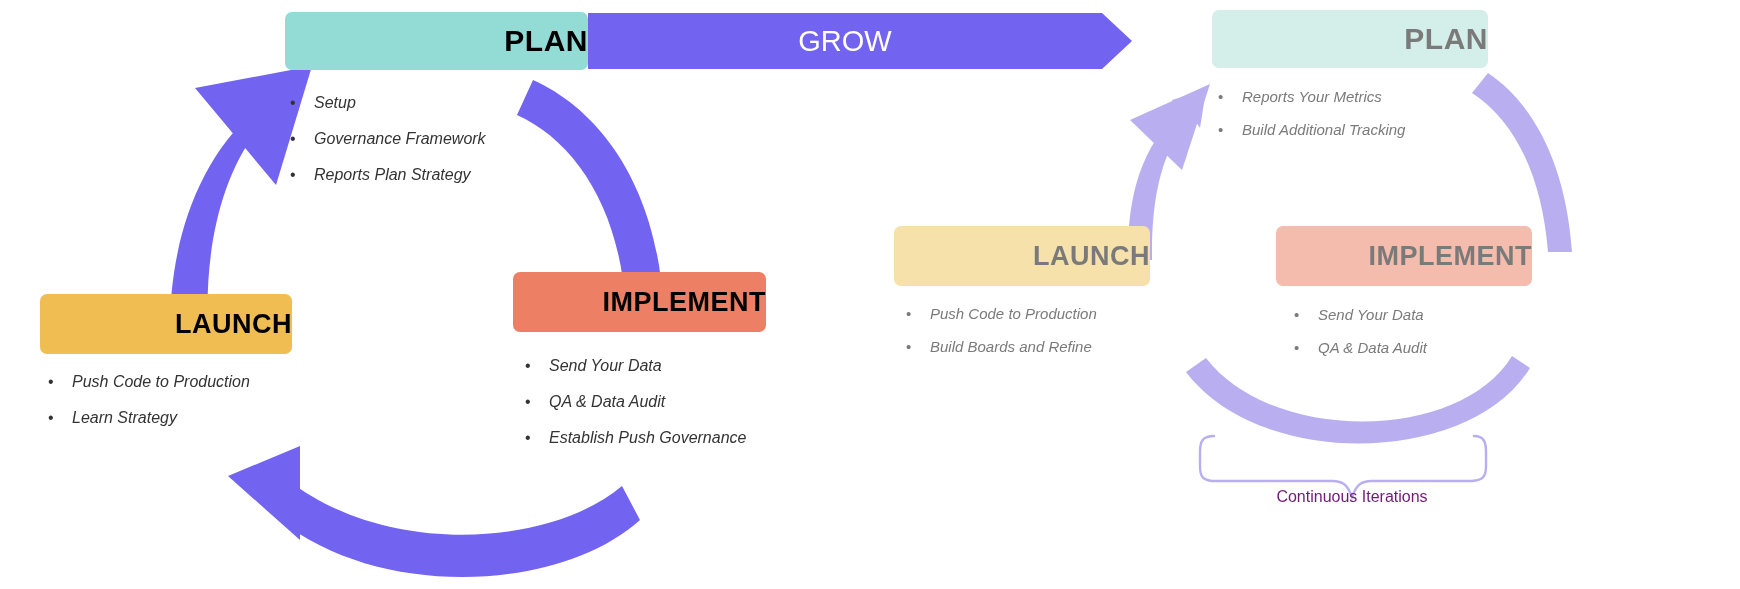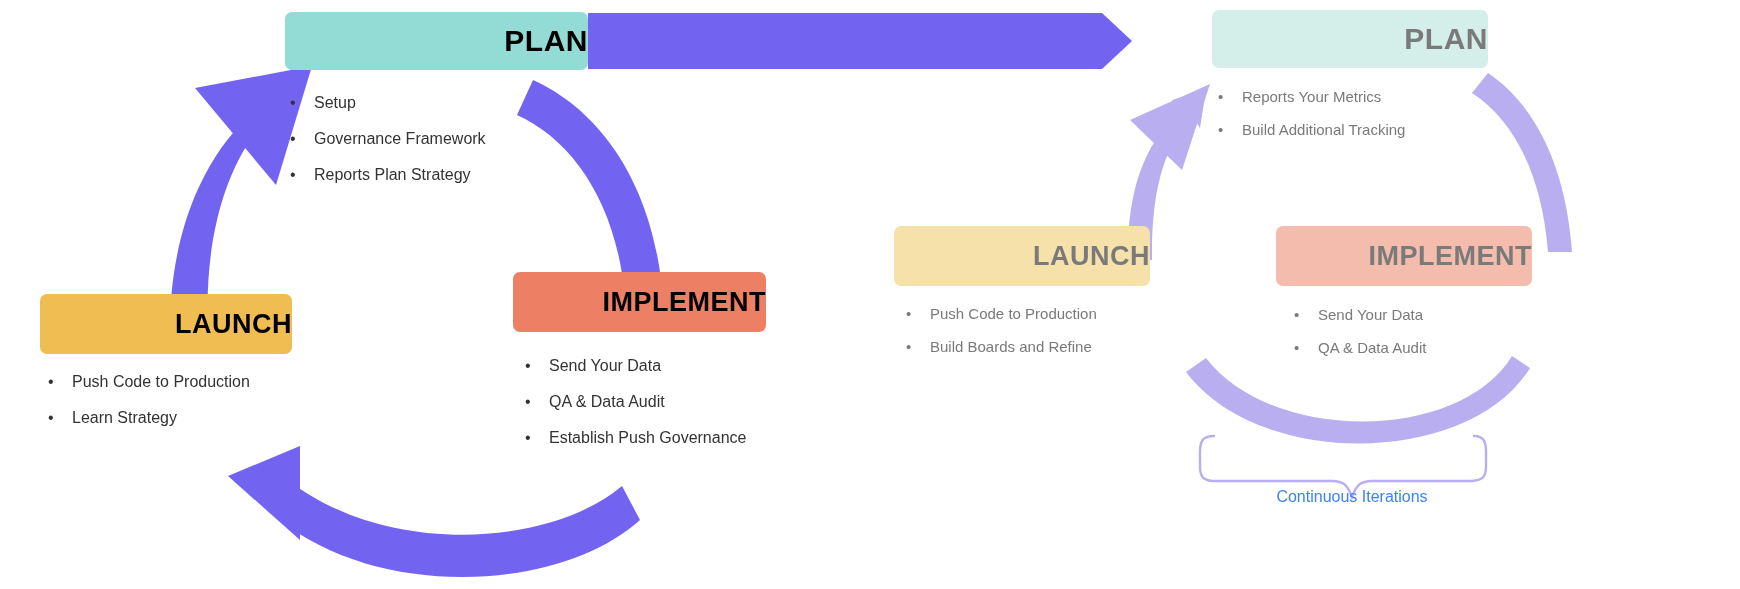--- a/index.html
+++ b/index.html
@@ -8,21 +8,21 @@
   #stage{position:absolute;left:0;top:0;width:1740px;height:589px;}
   svg.layer{position:absolute;left:0;top:0;width:1740px;height:589px;pointer-events:none;}
 
   .box{position:absolute;border-radius:7px;display:flex;align-items:center;
        justify-content:flex-end;box-sizing:border-box;}
   .box .title{font-weight:bold;letter-spacing:0.5px;line-height:1;}
 
   .bullets{position:absolute;}
   .bullet{display:flex;align-items:flex-start;line-height:1.2;}
   .bullet .dot{flex:0 0 auto;width:24px;text-align:left;}
-  .bullet .txt{flex:1 1 auto;white-space:nowrap;}
+  .bullet .txt{flex:1 1 auto;white-space:nowrap;font-style:italic;}
 
   .cap{position:absolute;white-space:nowrap;}
 </style>
 </head>
 <body>
 
 <div id="stage">
 
   <svg class="layer" viewBox="0 0 1740 589">
 
@@ -110,20 +110,23 @@
     <div class="bullet" style="margin-bottom:17px;">
       <span class="dot">•</span>
       <span class="txt">Governance Framework</span>
     </div>
     <div class="bullet">
       <span class="dot">•</span>
       <span class="txt">Reports Plan Strategy</span>
     </div>
   </div>
 
+  <div class="cap" style="left:588px;top:12px;width:514px;height:58px;display:flex;align-items:center;justify-content:center;">
+    <span style="font-size:29px;color:#FFFFFF;">GROW</span>
+  </div>
 
   <div class="box" style="left:513px;top:272px;width:253px;height:60px;background:#ED7F64;">
     <span class="title" style="font-size:27px;color:#000000;">IMPLEMENT</span>
   </div>
   <div class="bullets" style="left:525px;top:356px;width:300px;font-size:16px;color:#333333;">
     <div class="bullet" style="margin-bottom:17px;">
       <span class="dot">•</span>
       <span class="txt">Send Your Data</span>
     </div>
     <div class="bullet" style="margin-bottom:17px;">
@@ -186,16 +189,16 @@
       <span class="dot">•</span>
       <span class="txt">Send Your Data</span>
     </div>
     <div class="bullet">
       <span class="dot">•</span>
       <span class="txt">QA &amp; Data Audit</span>
     </div>
   </div>
 
   <div class="cap" style="left:1184px;top:488px;width:336px;text-align:center;">
-    <span style="font-size:16px;color:#3b82f6;">Continuous Iterations</span>
+    <span style="font-size:16px;color:#701a75;">Continuous Iterations</span>
   </div>
 
 </div>
 
 </body></html>

